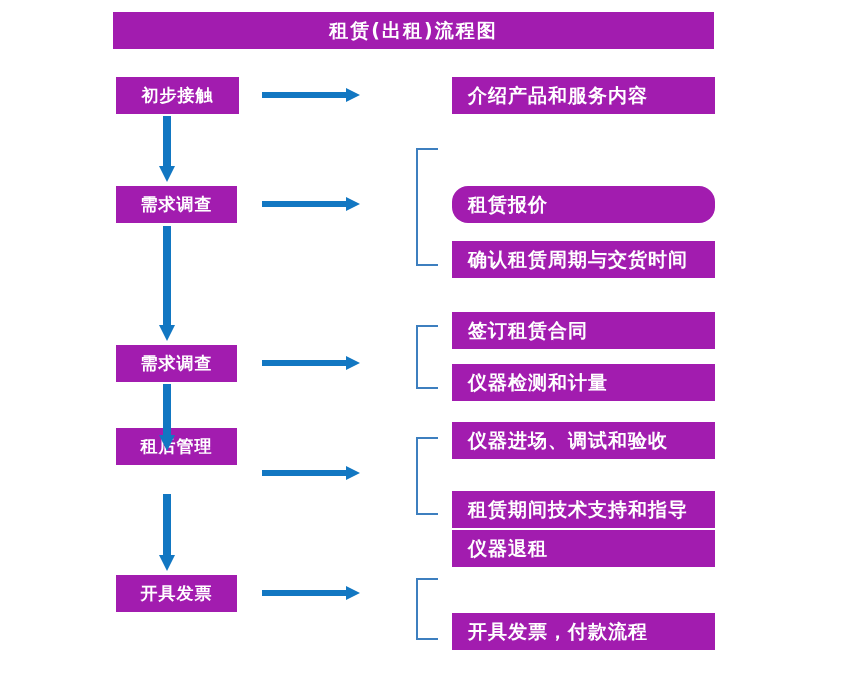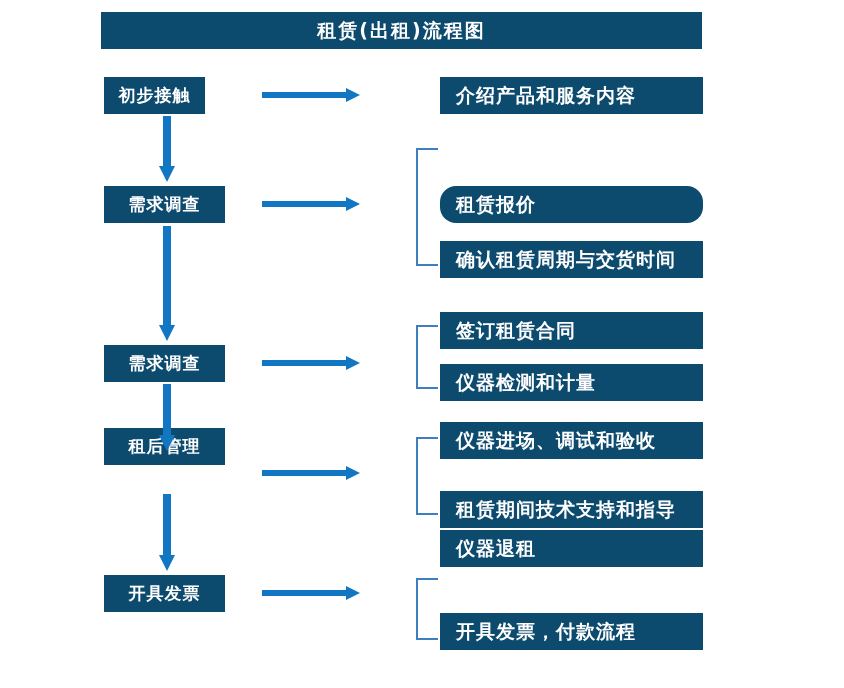--- a/index.html
+++ b/index.html
@@ -15,28 +15,29 @@
     overflow: hidden;
   }
   #canvas {
     position: absolute;
     left: 0; top: 0;
     width: 844px;
     height: 688px;
   }
   .box {
     position: absolute;
-    background: #0c4a6e;
+    background: #a21caf;
     color: #ffffff;
     font-weight: bold;
     display: flex;
     align-items: center;
     letter-spacing: 1px;
     white-space: nowrap;
     box-sizing: border-box;
+    margin-left: 12px;
   }
   .title-banner {
     justify-content: center;
     font-size: 19px;
     letter-spacing: 2px;
   }
   .stage-box {
     justify-content: center;
     font-size: 17px;
   }
@@ -56,21 +57,21 @@
   }
   svg { display: block; overflow: visible; }
 </style>
 </head>
 <body>
 
 <div id="canvas">
 
   <div class="box title-banner" style="left:101px; top:12px; width:601px; height:37px;">租赁(出租)流程图</div>
 
-  <div class="box stage-box" style="left:104px; top:77px; width:101px; height:37px;">初步接触</div>
+  <div class="box stage-box" style="left:104px; top:77px; width:123px; height:37px;">初步接触</div>
 
   <div class="box stage-box" style="left:104px; top:186px; width:121px; height:37px;">需求调查</div>
 
   <div class="box stage-box" style="left:104px; top:345px; width:121px; height:37px;">需求调查</div>
 
   <div class="box stage-box" style="left:104px; top:428px; width:121px; height:37px;">租后管理</div>
 
   <div class="box stage-box" style="left:104px; top:575px; width:121px; height:37px;">开具发票</div>
 
   <div class="v-arrow" style="left:157px; top:116px;">

